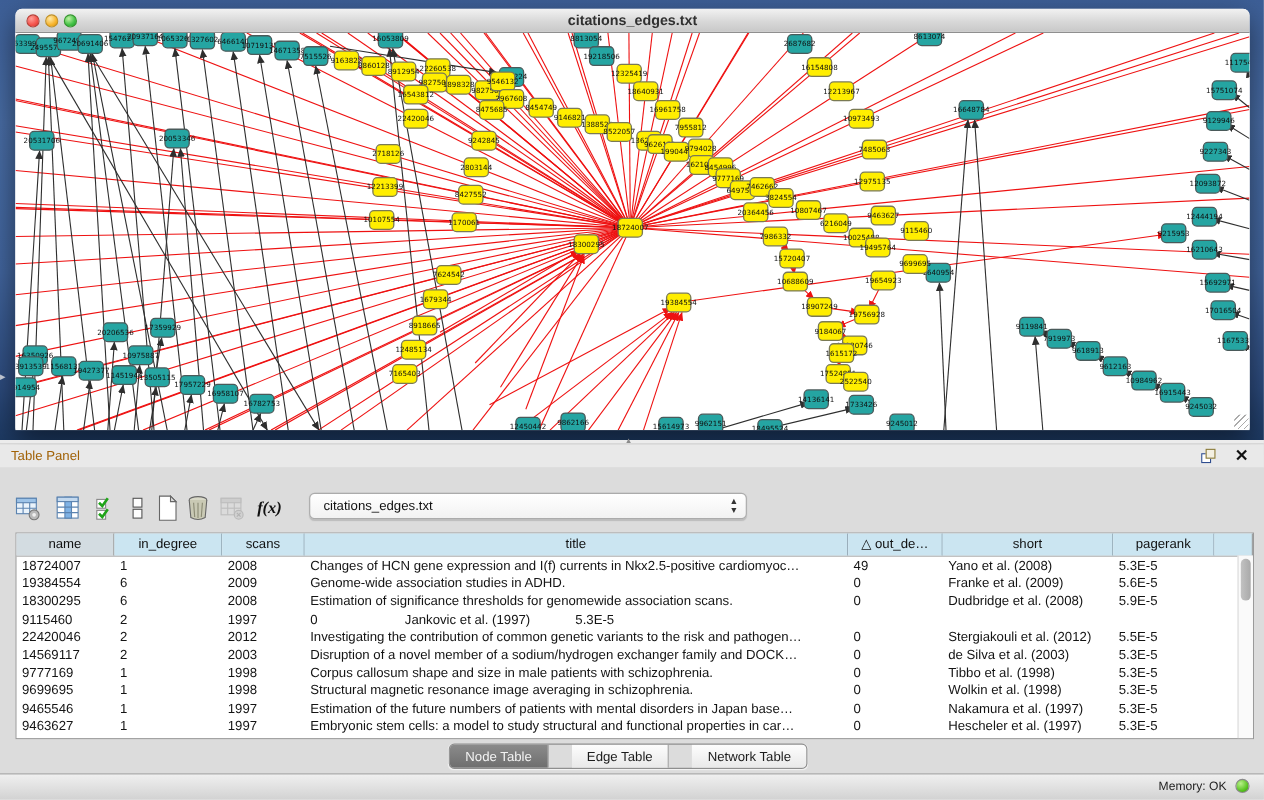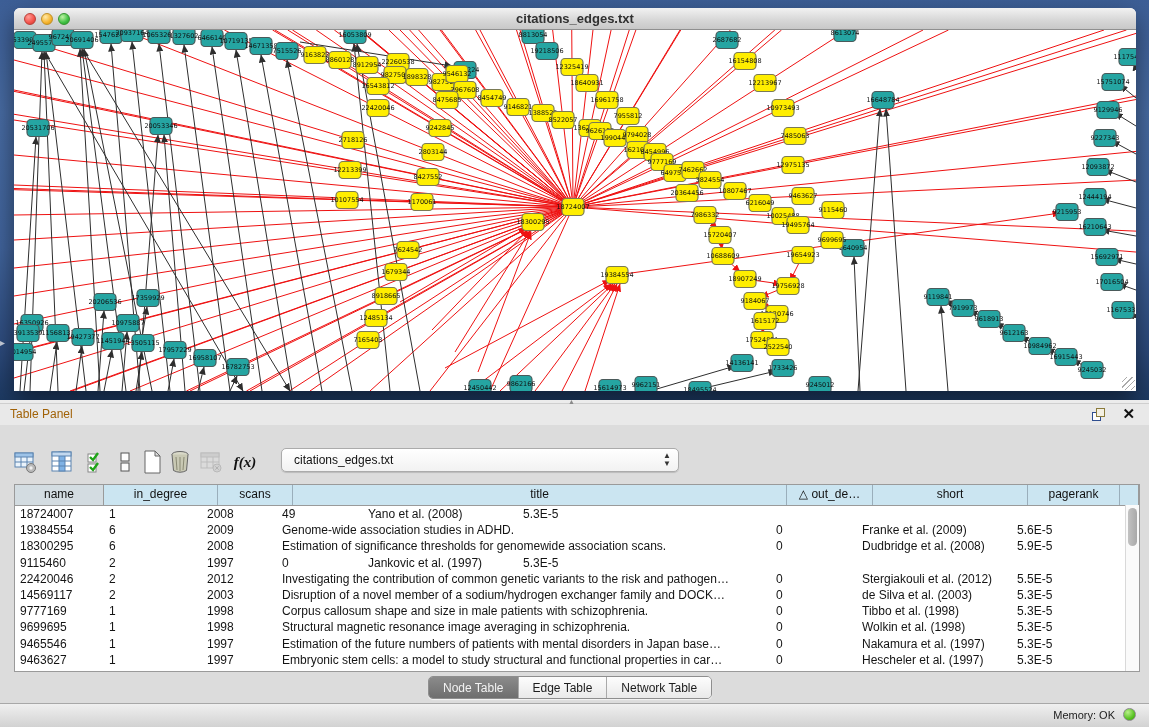--- a/index.html
+++ b/index.html
@@ -46,22 +46,22 @@
   .th{box-sizing:border-box;border-right:1px solid #9aaebb;background:#cbe5f1;
       font-size:12px;color:#111;text-align:center;line-height:19px;overflow:hidden;white-space:nowrap;}
   .th.first{background:#d3dce1;border-right:1px solid #9a9a9a;}
   .tbody .tr{display:flex;height:16.2px;}
   .td{box-sizing:border-box;padding-left:5px;font-size:12px;color:#141414;line-height:16px;
       overflow:hidden;white-space:nowrap;}
   .vscroll{position:absolute;right:0;top:20px;width:13px;height:166px;background:#fafafa;border-left:1px solid #d9d9d9;}
   .vthumb{position:absolute;left:1.5px;top:3px;width:9px;height:38px;border-radius:5px;background:linear-gradient(90deg,#c2c2c2,#a9a9a9);}
   
   .tabsrow{position:absolute;left:0;top:250px;width:1149px;height:28px;}
-  .seg{position:absolute;left:428px;top:1px;height:21px;display:flex;border:1px solid #8e8e8e;border-radius:5px;overflow:hidden;
-       box-shadow:0 1px 1px rgba(255,255,255,.7);}
+  .seg{position:absolute;left:408px;top:1px;height:21px;display:flex;border:1px solid #8e8e8e;border-radius:5px;overflow:hidden;
+       box-shadow:0 1px 1px rgba(255,255,255,.7);gap:21px;}
   .seg button{border:none;margin:0;font-family:"Liberation Sans",sans-serif;font-size:12px;height:100%;padding:0 14px;
        background:linear-gradient(180deg,#fdfdfd,#e9e9e9);color:#1c1c1c;border-right:1px solid #a9a9a9;}
   .seg button:last-child{border-right:none;}
   .seg button.sel{background:linear-gradient(180deg,#8b8b8b,#6e6e6e);color:#f3f3f3;}
   
   .statusbar{position:absolute;left:0;top:703px;width:1149px;height:24px;
     background:linear-gradient(180deg,#f0f0f0,#d2d2d2);border-top:1px solid #a8a8a8;box-sizing:border-box;}
   .mem{position:absolute;right:34px;top:5px;font-size:11px;color:#222;}
   .memdot{position:absolute;right:13px;top:4px;width:13px;height:13px;border-radius:50%;
     background:radial-gradient(circle at 35% 30%,#b9f08a,#53c01c 65%,#3f9c10);border:1px solid #8a8a8a;box-sizing:border-box;}
@@ -890,33 +890,34 @@
     <span class="tbtn fx" style="left:232px">f(x)</span>
     <div class="combo">
       <span class="combo-label">citations_edges.txt</span>
       <span class="combo-step">▲<br>▼</span>
     </div>
   </div>
 
   <div class="dtable">
     <div class="thead" id="thead">
         <div class="th first" style="width: 89px;">name</div>
-        <div class="th" style="width: 114px;">in_degree</div>
+        <div class="th" style="width: 98px;">in_degree</div>
         <div class="th" style="width: 75px;">scans</div>
         <div class="th" style="width: 494px;">title</div>
         <div class="th" style="width: 86px;">△ out_de…</div>
         <div class="th" style="width: 155px;">short</div>
         <div class="th" style="width: 92px;">pagerank</div>
         <div class="th first" style="flex: 1 1 0%; background: rgb(203, 229, 241);"></div>
       </div>
     <div class="tbody" id="tbody">
         <div class="tr">
           <div class="td" style="width: 89px;">18724007</div>
           <div class="td" style="width: 98px;">1</div>
           <div class="td" style="width: 75px;">2008</div>
+          <div class="td" style="width: 494px;">Changes of HCN gene expression and I(f) currents in Nkx2.5-positive cardiomyoc…</div>
           <div class="td" style="width: 86px;">49</div>
           <div class="td" style="width: 155px;">Yano et al. (2008)</div>
           <div class="td" style="width: 92px;">5.3E-5</div>
         </div>
         <div class="tr">
           <div class="td" style="width: 89px;">19384554</div>
           <div class="td" style="width: 98px;">6</div>
           <div class="td" style="width: 75px;">2009</div>
           <div class="td" style="width: 494px;">Genome-wide association studies in ADHD.</div>
           <div class="td" style="width: 86px;">0</div>

